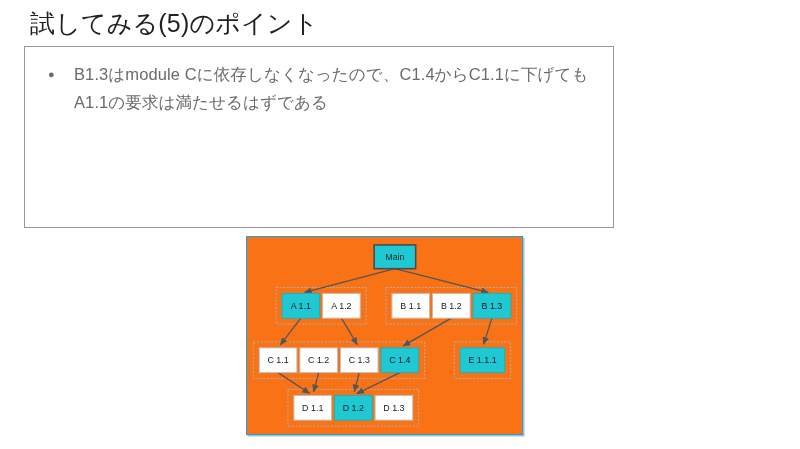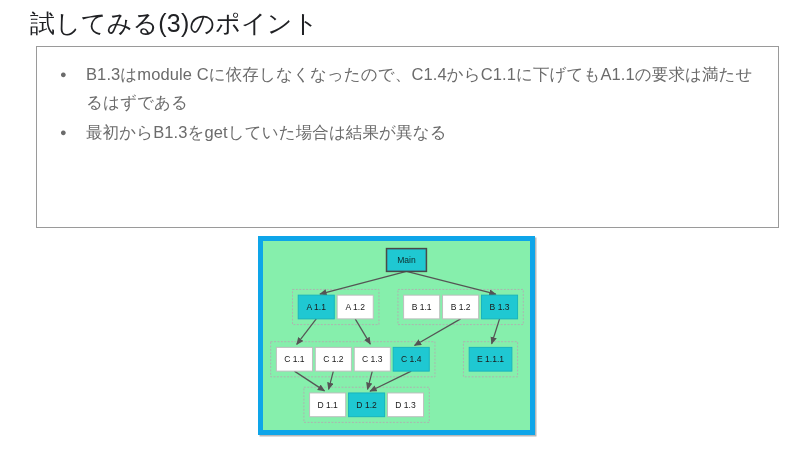--- a/index.html
+++ b/index.html
@@ -26,23 +26,23 @@
     font-size: 25px;
     line-height: 34px;
     color: #202124;
     font-weight: 400;
     letter-spacing: 0.2px;
     white-space: nowrap;
   }
   
   .body-box {
     position: absolute;
-    left: 36px;
+    left: 24px;
     top: 46px;
-    width: 743px;
+    width: 590px;
     height: 182px;
     border: 1.5px solid #9a9a9a;
     box-sizing: border-box;
     background: #ffffff;
   }
   .bullet-list {
     list-style: none;
     margin: 0;
     padding: 13px 18px 0 20px;
   }
@@ -61,26 +61,26 @@
     position: absolute;
     left: 3px;
     top: 0;
     font-size: 11px;
     line-height: 28px;
     color: #6b6b6b;
   }
   
   .diagram-wrap {
     position: absolute;
-    left: 258px;
+    left: 246px;
     top: 236px;
     width: 277px;
     height: 199px;
-    background: #86efac;
-    border: 5px solid #0ea5e9;
+    background: #f97316;
+    border: 1px solid #0ea5e9;
     box-shadow: 1.5px 1.5px 0 0 #b8b8b8;
     box-sizing: border-box;
   }
   .diagram-svg {
     display: block;
     width: 100%;
     height: 100%;
   }
   .node-label {
     font-family: "Liberation Sans", "DejaVu Sans", sans-serif;
@@ -92,26 +92,25 @@
   .node-label-main {
     font-size: 9px;
     fill: #0e2b2c;
   }
 </style>
 </head>
 <body>
 
 <div class="slide">
 
-  <div class="slide-title">試してみる(3)のポイント</div>
+  <div class="slide-title">試してみる(5)のポイント</div>
 
   <div class="body-box">
     <ul class="bullet-list">
       <li class="bullet-item">B1.3はmodule Cに依存しなくなったので、C1.4からC1.1に下げてもA1.1の要求は満たせるはずである</li>
-      <li class="bullet-item">最初からB1.3をgetしていた場合は結果が異なる</li>
     </ul>
   </div>
 
   <div class="diagram-wrap">
     <svg class="diagram-svg" viewBox="0 0 277 199">
       <defs>
         <marker id="arrowhead" markerWidth="7" markerHeight="7" refX="5.4" refY="2.6" orient="auto" markerUnits="strokeWidth">
           <path d="M0,0 L6,2.6 L0,5.2 Z" fill="#555555"></path>
         </marker>
       </defs>

